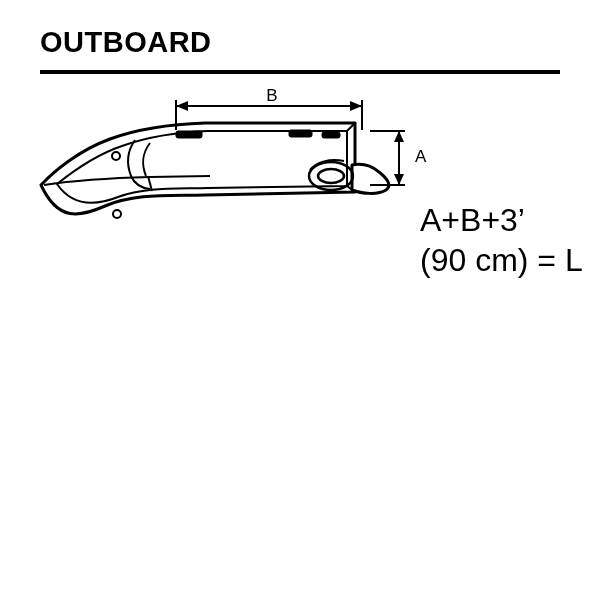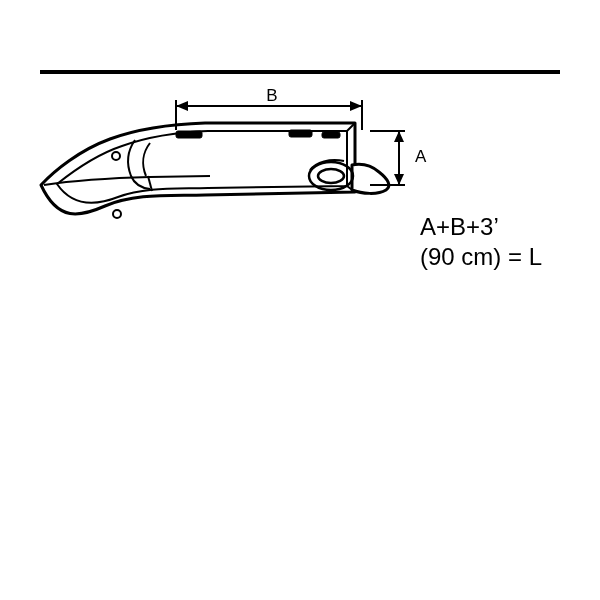--- a/index.html
+++ b/index.html
@@ -43,24 +43,23 @@
     position: absolute;
     left: 40px;
     width: 520px;
     height: 4px;
     background: #000000;
   }
   #rule-outboard { top: 70px; }
 
   .formula {
     position: absolute;
-    font-size: 24px;
+    font-size: 32px;
     line-height: 1.25;
     white-space: pre-line;
-    margin-top: 12px;
   }
   #formula-outboard {
     left: 420px;
     top: 200px;
   }
 
   .drawing {
     position: absolute;
     left: 0;
     top: 0;
@@ -74,20 +73,21 @@
     fill: #000000;
   }
 </style>
 </head>
 <body>
 
 <div class="page">
 
   <div class="section" id="section-outboard">
 
+    <div class="section-title" id="title-outboard">OUTBOARD</div>
 
     <div class="title-rule" id="rule-outboard"></div>
 
     <svg class="drawing" width="600" height="300" viewBox="0 0 600 300">
 
       <g fill="none" stroke="#000000" stroke-width="3" stroke-linejoin="round" stroke-linecap="round">
         <path d="M41,185
                  C 55,170 80,150 110,139
                  C 140,128 175,124 205,123
                  L 355,123

